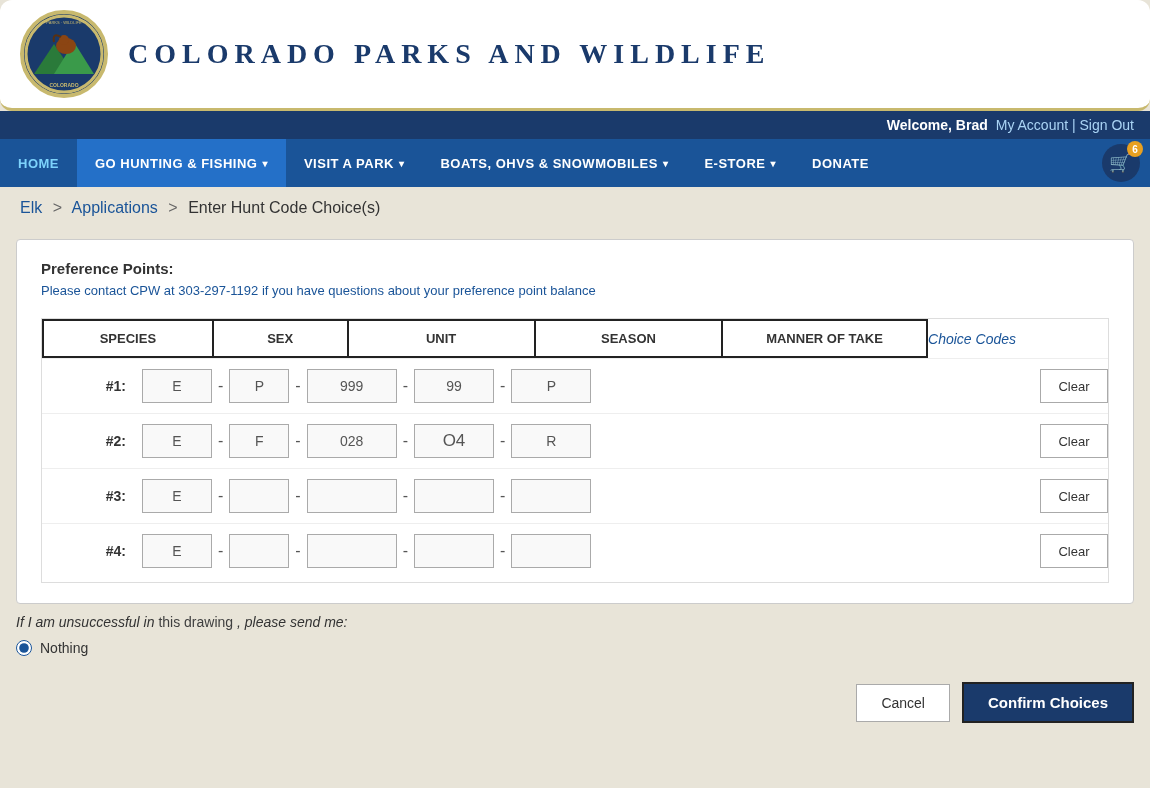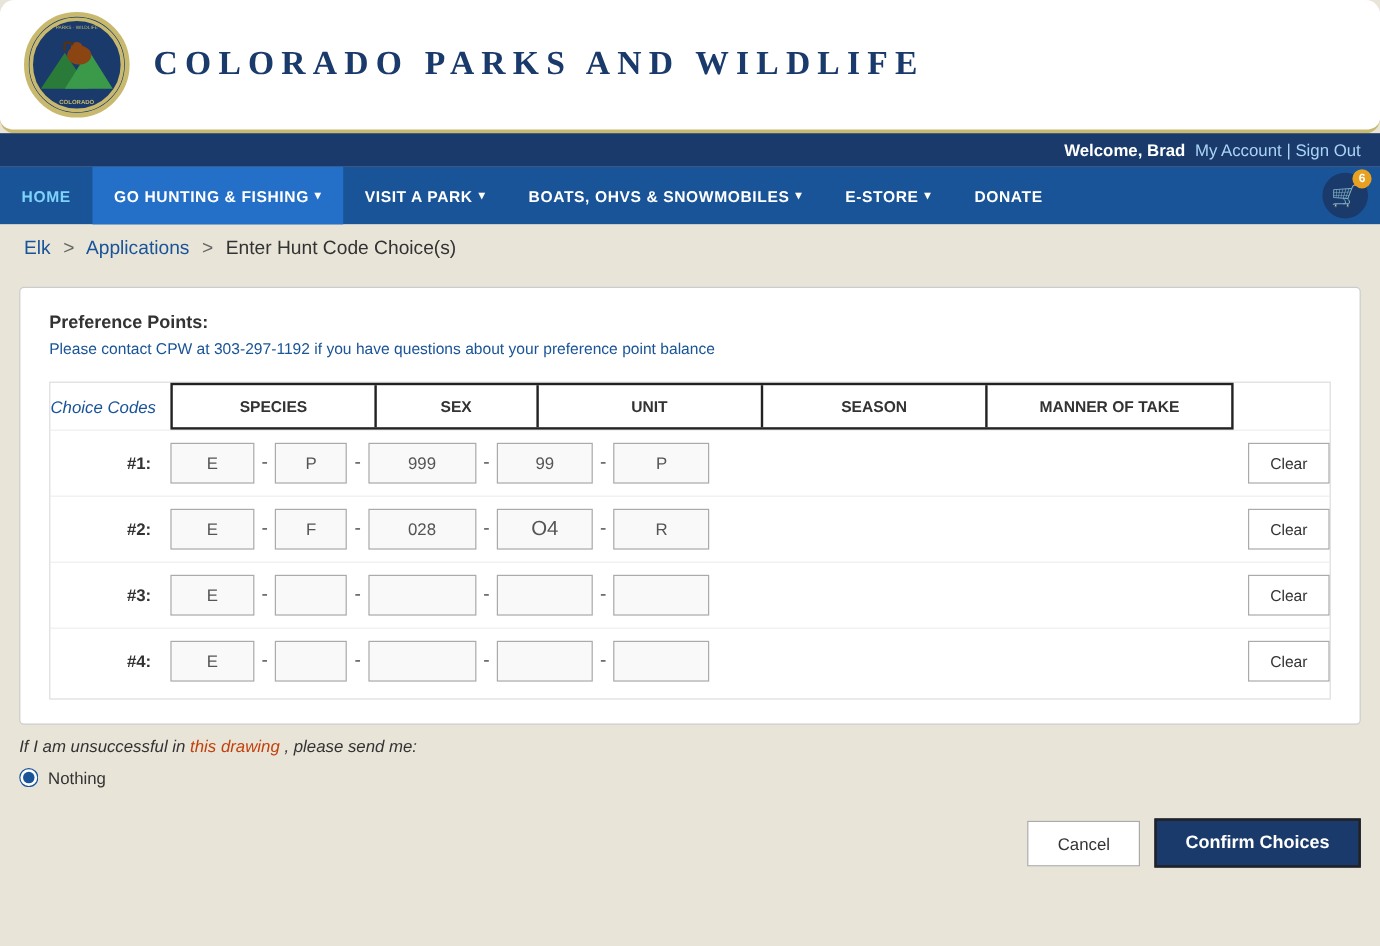--- a/index.html
+++ b/index.html
@@ -75,28 +75,28 @@
 <div style="margin:10px 16px; background:white; border:1px solid #ccc; border-radius:4px; padding:20px 24px;">
 
   <div style="margin-bottom:20px;">
     <div style="font-weight:bold; font-size:15px; color:#333; margin-bottom:6px;">Preference Points:</div>
     <div style="color:#1a5498; font-size:13px;">Please contact CPW at 303-297-1192 if you have questions about your preference point balance</div>
   </div>
 
   <div style="border:1px solid #ddd; padding-bottom:4px;">
 
     <div style="display:flex; align-items:stretch;">
-      <div style="width:100px; display:flex; align-items:center; justify-content:flex-end; padding-right:12px; font-size:14px; color:#1a5498; font-style:italic;">Choice Codes</div>
       <div style="display:flex; flex:1; border:2px solid #222;">
         <div style="flex:0.9; text-align:center; font-weight:bold; font-size:13px; color:#333; padding:10px 5px; border-right:2px solid #222;">SPECIES</div>
         <div style="flex:0.7; text-align:center; font-weight:bold; font-size:13px; color:#333; padding:10px 5px; border-right:2px solid #222;">SEX</div>
         <div style="flex:1; text-align:center; font-weight:bold; font-size:13px; color:#333; padding:10px 5px; border-right:2px solid #222;">UNIT</div>
         <div style="flex:1; text-align:center; font-weight:bold; font-size:13px; color:#333; padding:10px 5px; border-right:2px solid #222;">SEASON</div>
         <div style="flex:1.1; text-align:center; font-weight:bold; font-size:13px; color:#333; padding:10px 5px;">MANNER OF TAKE</div>
       </div>
+      <div style="width:100px; display:flex; align-items:center; justify-content:flex-end; padding-right:12px; font-size:14px; color:#1a5498; font-style:italic;">Choice Codes</div>
       <div style="width:80px;"></div>
     </div>
 
     <div style="display:flex; align-items:center; padding:10px 0; border-top:1px solid #eee;">
       <div style="width:100px; text-align:right; padding-right:16px; font-size:14px; color:#333; font-weight:bold;">#1:</div>
       <div style="display:flex; flex:1; align-items:center;">
         <input type="text" value="E" style="border: 1px solid rgb(170, 170, 170); padding: 6px 8px; font-size: 14px; width: 70px; text-align: center; color: rgb(85, 85, 85); background: rgb(249, 249, 249); height: 34px;">
         <span style="padding:0 6px; color:#555; font-size:16px;">-</span>
         <input type="text" value="P" style="border: 1px solid rgb(170, 170, 170); padding: 6px 8px; font-size: 14px; width: 60px; text-align: center; color: rgb(85, 85, 85); background: rgb(249, 249, 249); height: 34px;">
         <span style="padding:0 6px; color:#555; font-size:16px;">-</span>
@@ -156,21 +156,21 @@
       </div>
       <button style="border:1px solid #aaa; background:white; padding:6px 12px; font-size:13px; cursor:pointer; color:#333; margin-left:12px; height:34px; width:68px;">Clear</button>
     </div>
 
   </div>
 </div>
 
 <div style="margin:4px 16px 10px; font-size:14px; color:#333;">
   <span>
     <span style="font-style:italic;">If I am unsuccessful in </span>
-    <span style="color:#c2410c; font-style:italic;">this drawing</span>
+    <span style="color:#404040; ">this drawing</span>
     <span style="font-style:italic;">, please send me:</span>
   </span>
   <div style="display:flex; align-items:center; margin-top:10px;">
     <input type="radio" name="unsuccessful" checked="" style="margin-right: 8px; accent-color: rgb(26, 84, 152); width: 16px; height: 16px;">
     <label style="font-size:14px; color:#333; cursor:pointer;">Nothing</label>
   </div>
 </div>
 
 <div style="display:flex; justify-content:flex-end; align-items:center; padding:16px 16px 20px; gap:12px;">
   <button style="border:1px solid #aaa; background:white; padding:10px 24px; font-size:14px; cursor:pointer; color:#333;">Cancel</button>

